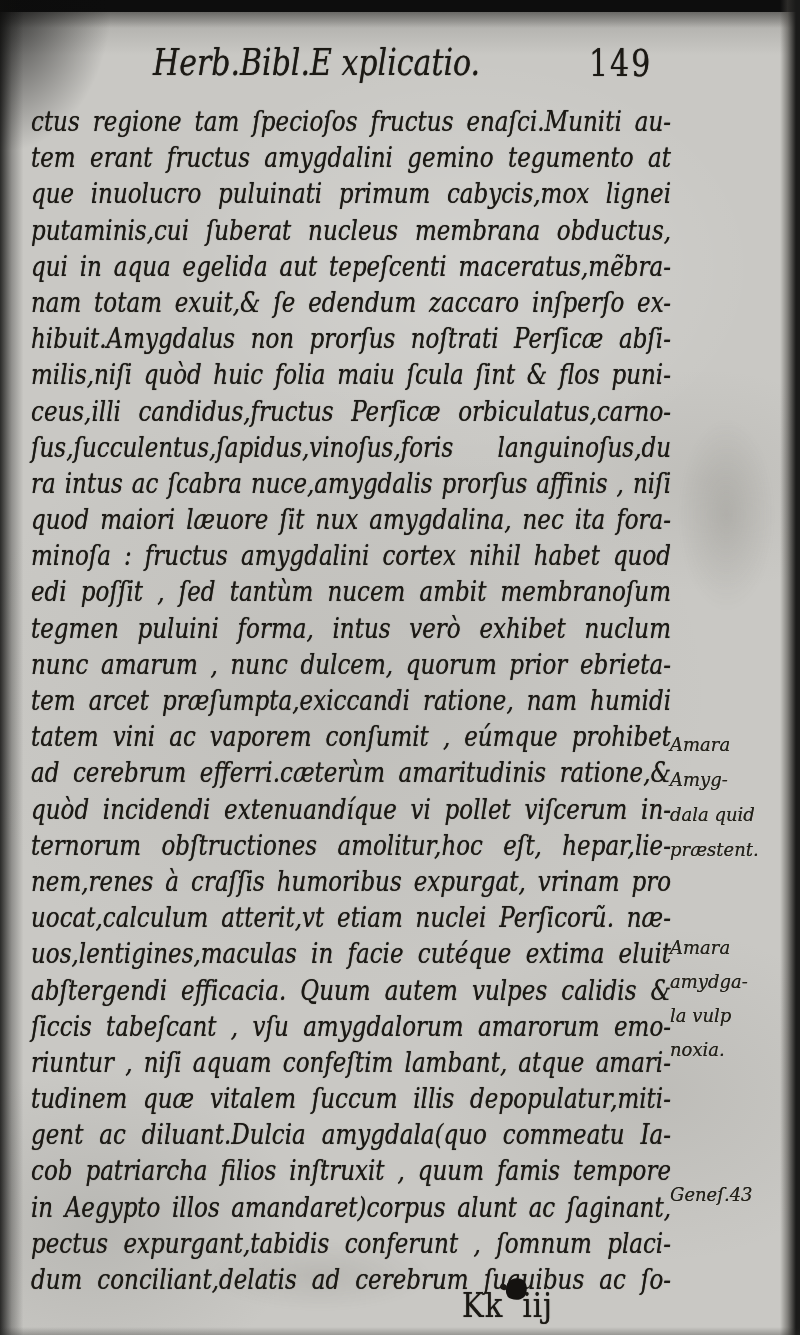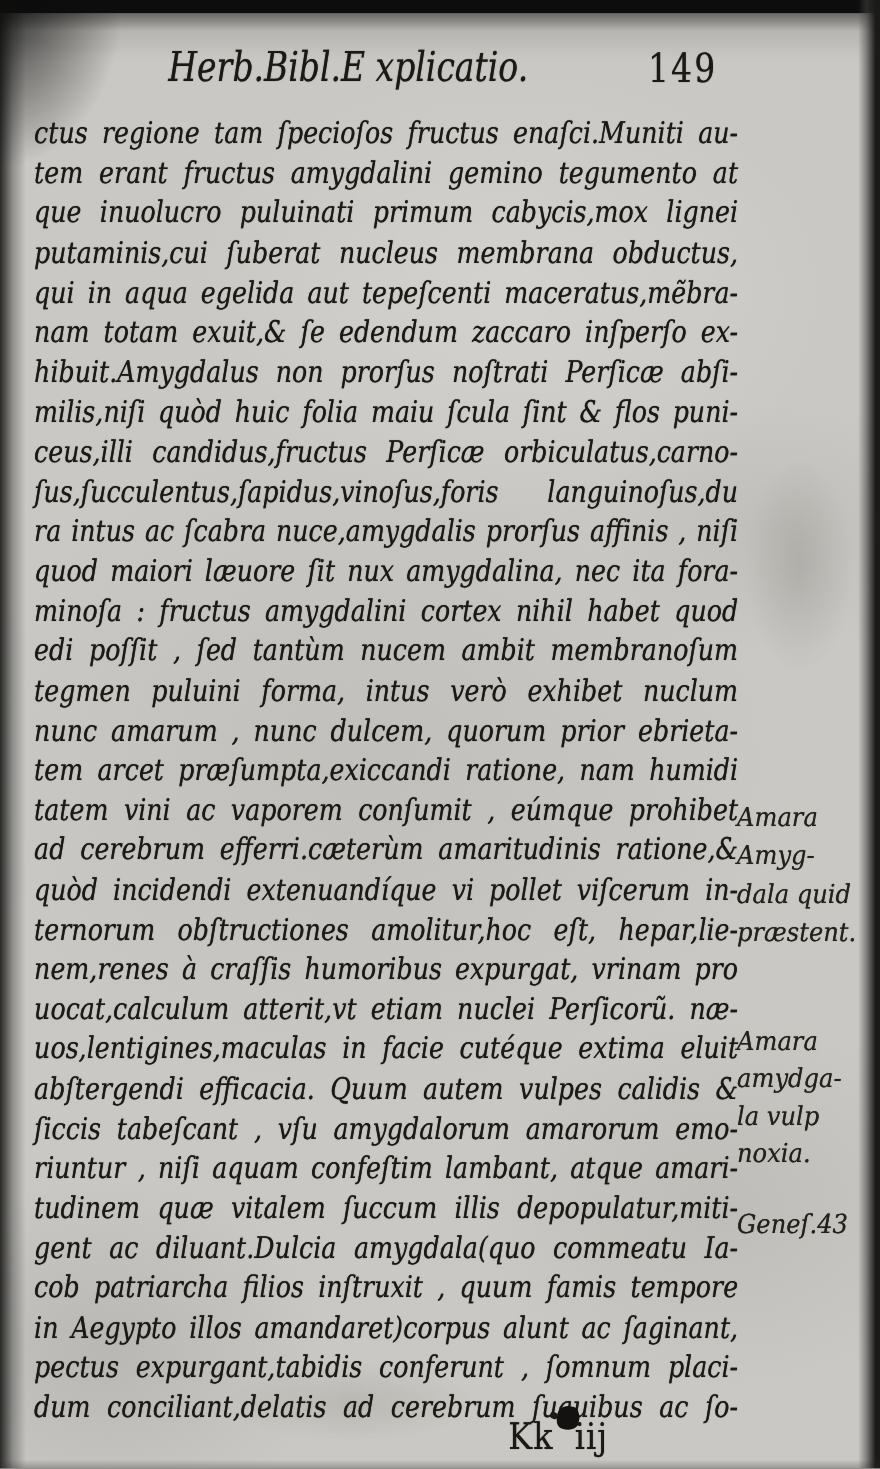--- a/index.html
+++ b/index.html
@@ -44,21 +44,21 @@
     transform:scaleY(1.22);transform-origin:left top;
     text-shadow:0 0 0.8px rgba(27,25,20,0.8);
   }
   .text-block{position:absolute;left:31px;top:104px;width:640px;font-style:italic;}
   .text-line{
     height:36.2px;line-height:36.2px;font-size:23px;
     text-align:justify;text-align-last:justify;
     transform:scaleY(1.18);transform-origin:0 50%;
     text-shadow:0 0 0.7px rgba(27,25,20,0.85);
   }
-  .margin-note{position:absolute;left:670px;width:126px;font-style:italic;font-size:22px;color:#232119;}
+  .margin-note{position:absolute;left:670px;width:126px;font-style:italic;font-size:18px;color:#232119;}
   .note-line{height:35px;line-height:35px;transform:scaleY(1.08);transform-origin:0 50%;
     text-shadow:0 0 0.6px rgba(30,28,22,0.8);white-space:nowrap;}
   .margin-note-2 .note-line{height:34px;line-height:34px;}
   .signature{
     position:absolute;left:462px;top:1286px;font-size:29px;letter-spacing:1px;word-spacing:9px;
     transform:scaleY(1.15);transform-origin:left top;
     text-shadow:0 0 0.8px rgba(27,25,20,0.85);white-space:nowrap;
   }
   .ink-blot{
     position:absolute;left:506px;top:1278px;width:21px;height:22px;background:#141210;
@@ -129,20 +129,20 @@
     <div class="note-line">præstent.</div>
   </div>
 
   <div class="margin-note margin-note-2" style="top:931px;">
     <div class="note-line">Amara</div>
     <div class="note-line">amydga-</div>
     <div class="note-line">la vulp</div>
     <div class="note-line">noxia.</div>
   </div>
 
-  <div class="margin-note margin-note-3" style="top:1096px;">
+  <div class="margin-note margin-note-3" style="top:1176px;">
     <div class="note-line">Geneſ.43</div>
   </div>
 
   <div class="signature">Kk iij</div>
   <div class="ink-blot"></div>
 
 </div>
 
 </body></html>

